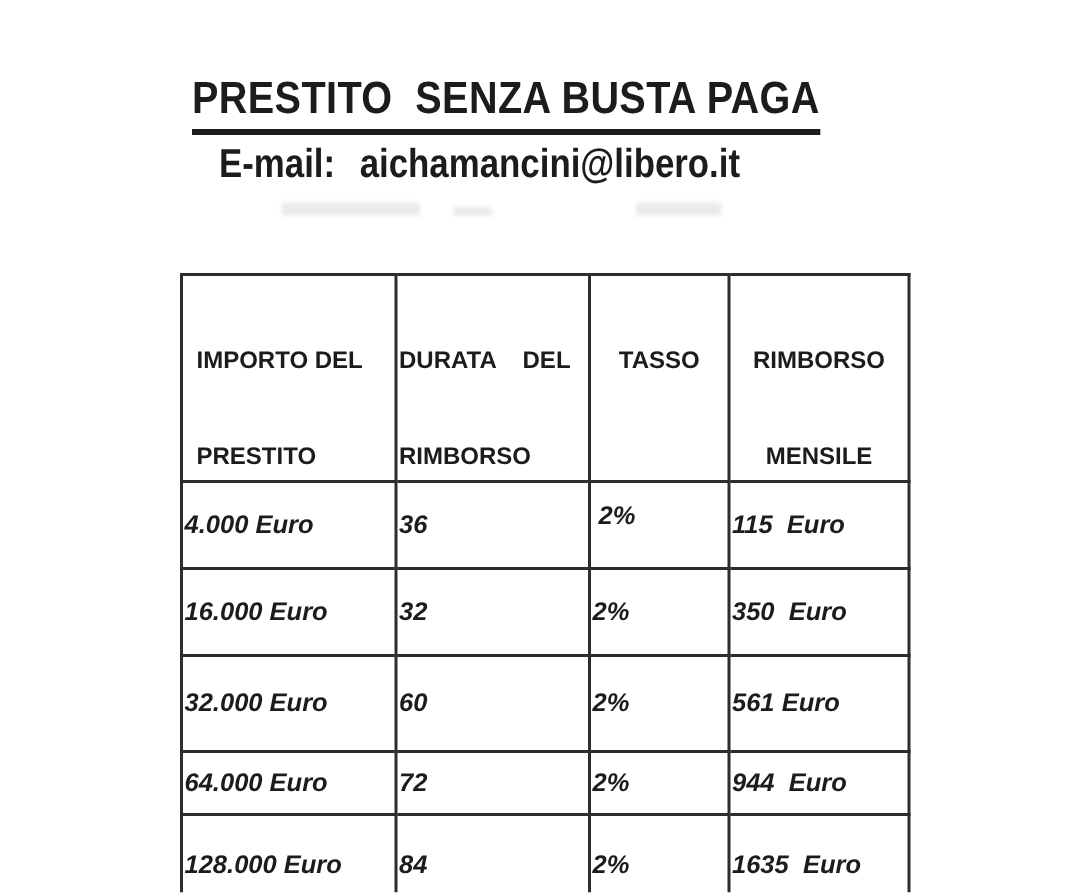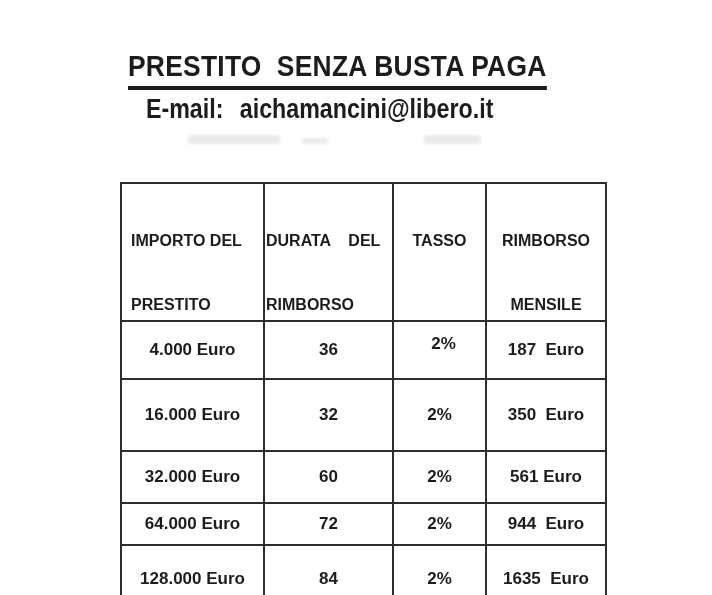--- a/index.html
+++ b/index.html
@@ -85,26 +85,27 @@
     vertical-align: top;
     padding-top: 7px;
     line-height: 28px;
   }
   thead th.c0 { text-align: left; padding-left: 9px; }
   thead th.c1 { text-align: left; }
   .hl { display: block; white-space: pre; margin-top: 36px; }
   tbody td {
     font-size: 17px;
     font-weight: 700;
-    text-align: center;
+    text-align: left;
     vertical-align: middle;
+    font-style: italic;
   }
   tr.r0 { height: 58px; }
-  tr.r1 { height: 72px; border-radius: 24px; }
-  tr.r2 { height: 52px; }
+  tr.r1 { height: 58px; border-radius: 24px; }
+  tr.r2 { height: 64px; }
   tr.r3 { height: 42px; }
   tr.r4 { height: 68px; }
   .ct { display: inline-block; white-space: pre; }
   .raised { position: relative; top: -6px; left: 4px; }
 </style>
 </head>
 <body>
 
 <div class="page">
 
@@ -141,21 +142,21 @@
           <span class="hl">RIMBORSO</span>
           <span class="hl">MENSILE</span>
         </th>
       </tr>
     </thead>
     <tbody>
       <tr class="r0">
         <td class="c0"><span class="ct">4.000 Euro</span></td>
         <td class="c1"><span class="ct">36</span></td>
         <td class="c2"><span class="ct raised">2%</span></td>
-        <td class="c3"><span class="ct">187  Euro</span></td>
+        <td class="c3"><span class="ct">115  Euro</span></td>
       </tr>
       <tr class="r1">
         <td class="c0"><span class="ct">16.000 Euro</span></td>
         <td class="c1"><span class="ct">32</span></td>
         <td class="c2"><span class="ct">2%</span></td>
         <td class="c3"><span class="ct">350  Euro</span></td>
       </tr>
       <tr class="r2">
         <td class="c0"><span class="ct">32.000 Euro</span></td>
         <td class="c1"><span class="ct">60</span></td>

